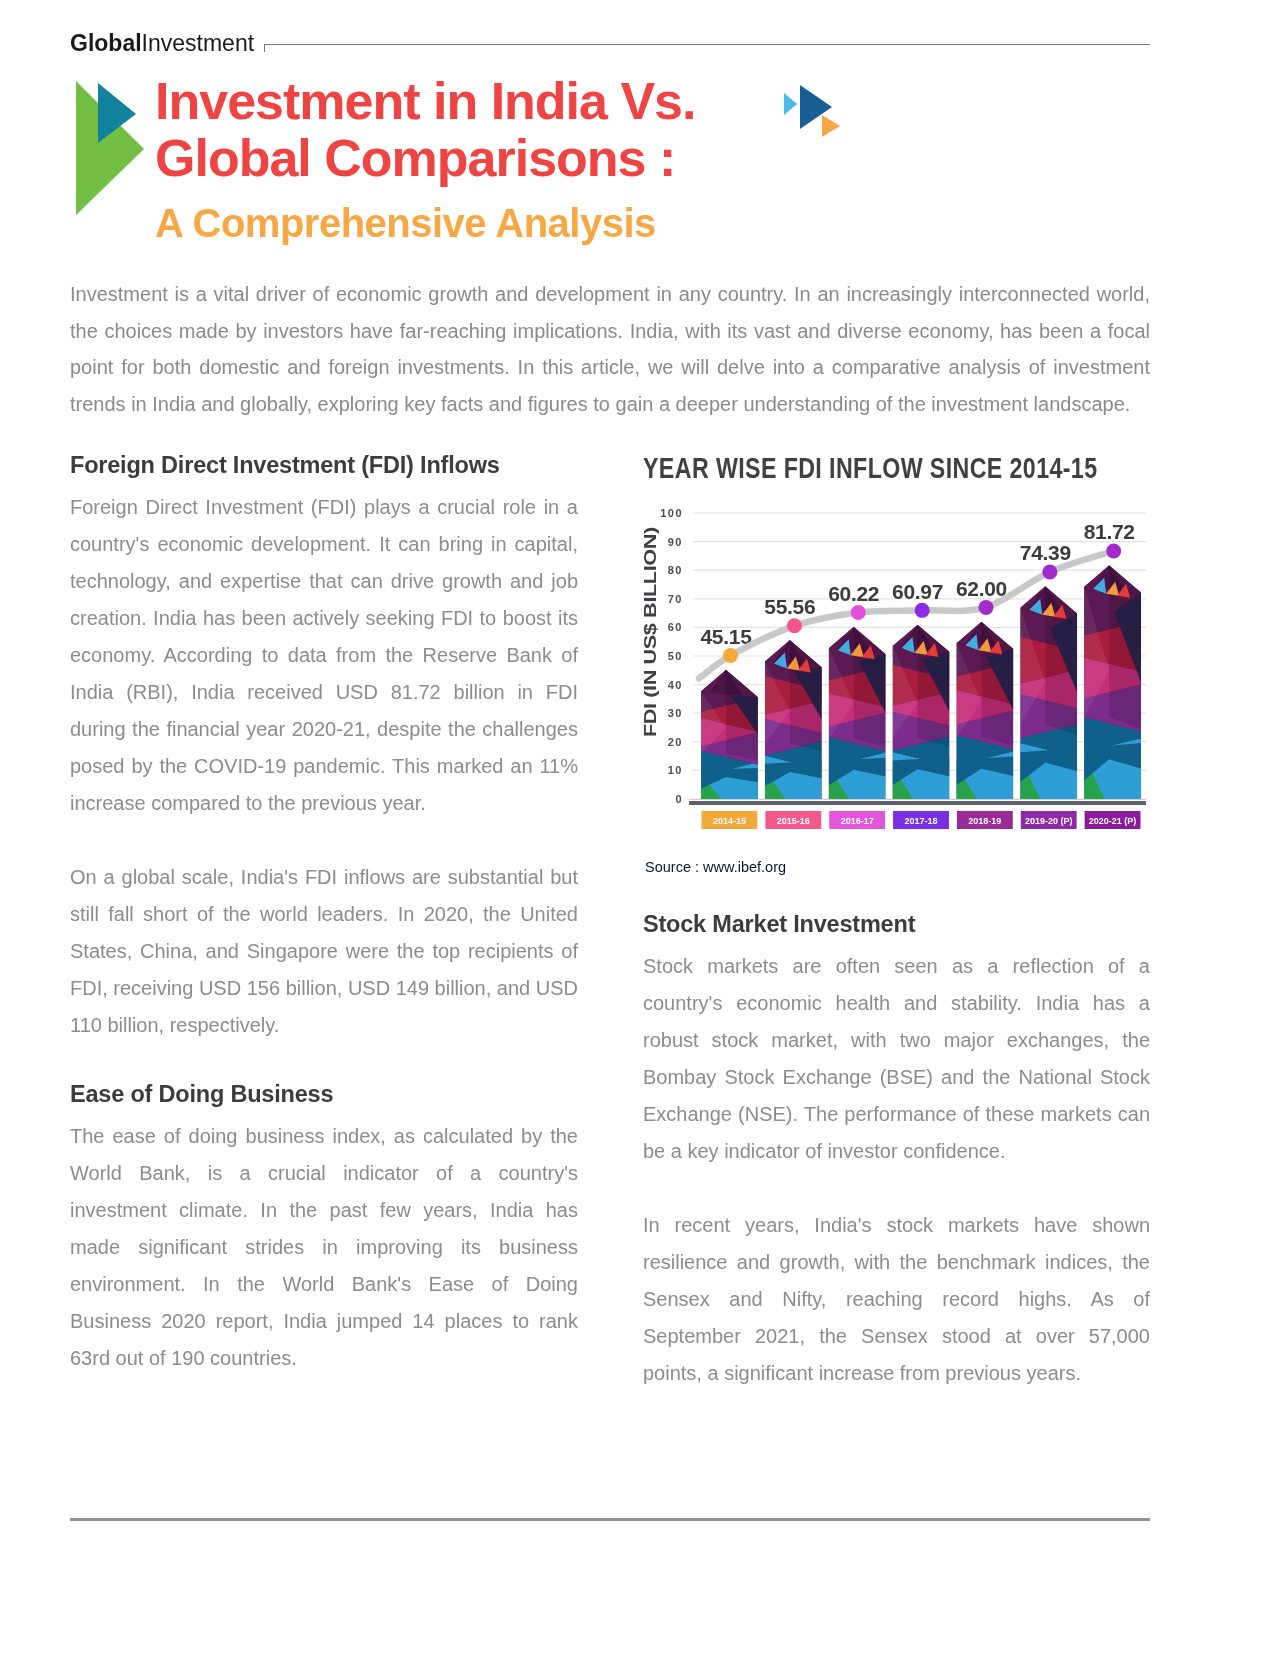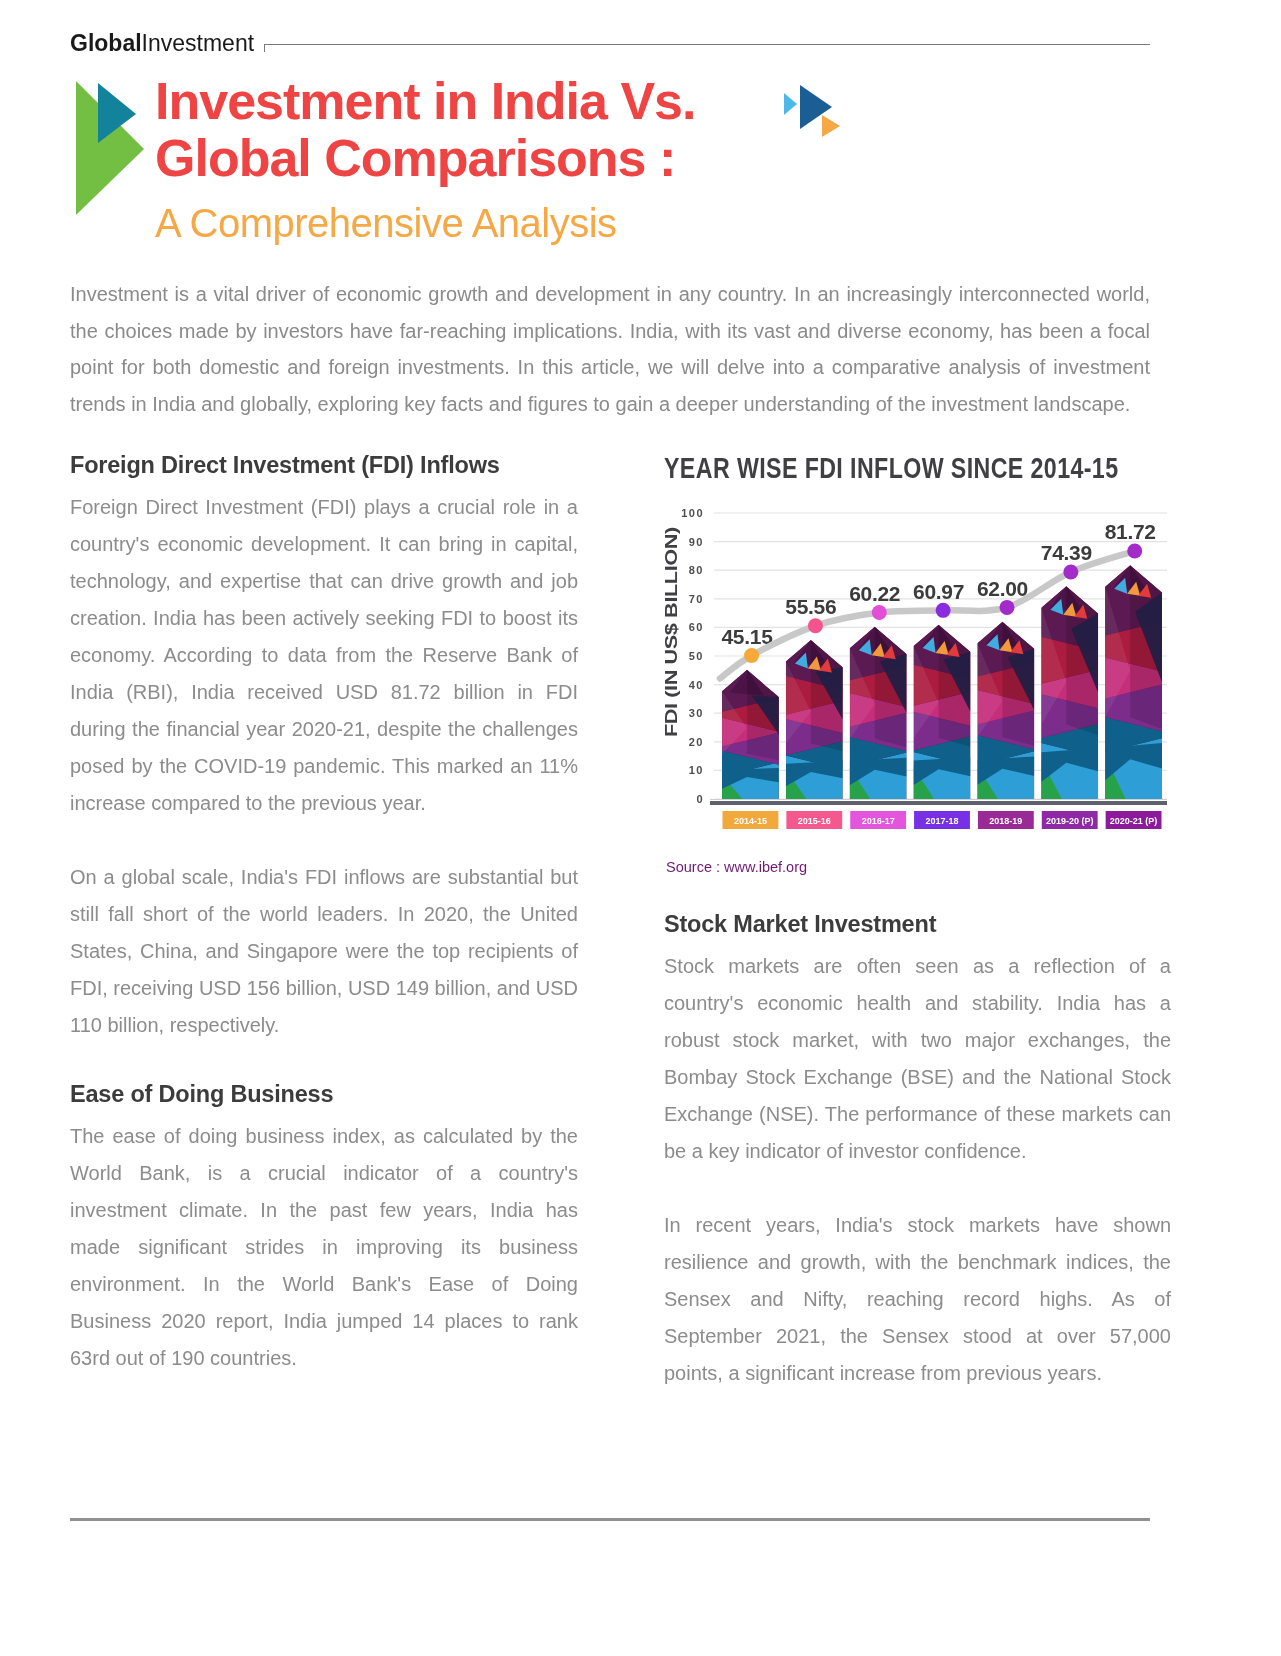--- a/index.html
+++ b/index.html
@@ -12,37 +12,37 @@
   .eyebrow { display:flex; align-items:baseline; font-size:23px; color:#1a1a1a; }
   .eyebrow .b { font-weight:700; }
   .eyebrow .rule { flex:1; height:1px; background:#7a7a7a; margin-left:10px; position:relative; top:-6px; }
   .eyebrow .rule::before { content:''; position:absolute; left:0; top:0; width:1px; height:8px; background:#7a7a7a; }
 
   
   .title-block { position:relative; margin-top:16px; padding-left:85px; }
   .deco { position:absolute; left:0; top:4px; }
   h1 { font-size:52px; line-height:57px; font-weight:700; color:#ef4444; letter-spacing:-1px; }
   .title-arrows { position:absolute; left:712px; top:10px; }
-  .subtitle { margin-top:14px; font-size:40px; font-weight:400; color:#f5a843; letter-spacing:-0.5px; }
+  .subtitle { margin-top:14px; font-size:40px; font-weight:700; color:#f5a843; letter-spacing:-0.5px; }
 
   
   .intro { margin-top:30px; font-size:20px; line-height:36.5px; color:#8a8a8a; text-align:justify; }
 
   
-  .columns { display:flex; margin-top:30px;gap:21px; }
+  .columns { display:flex; margin-top:30px; }
   .col-left { width:508px; margin-right:65px; flex:none; }
   .col-right { width:507px; flex:none; }
   h2 { font-size:23.5px; font-weight:700; color:#3c3c3c; letter-spacing:-0.2px; margin-bottom:10px; }
   .body-p { font-size:20px; line-height:37px; color:#8c8c8c; text-align:justify; margin-bottom:37px; }
   .body-p.last { margin-bottom:0; }
 
   .cx { display:inline-block; transform:scaleX(.8); transform-origin:0 50%; white-space:nowrap; }
   .chart-title { font-size:29px; font-weight:700; color:#3f3f44; letter-spacing:.5px; margin-bottom:14px; }
   .chart-wrap { position:relative; }
-  .chart-source { margin-top:16px; margin-left:2px; font-size:14.5px; color:#701a75; margin-bottom:36px; }
+  .chart-source { margin-top:16px; margin-left:2px; font-size:14.5px; color:#0f172a; margin-bottom:36px; }
   svg text { font-family:"Liberation Sans", sans-serif; }
   .vlabel { letter-spacing:-0.3px; }
 
   
   .footer { position:absolute; left:70px; right:131px; top:1518px; }
   .footer .frule { height:3px; background:#919191; }
   .footer-row { display:flex; justify-content:space-between; align-items:flex-end; margin-top:22px; }
   .logo { line-height:1; }
   .logo-tag { font-size:6.5px; font-weight:700; color:#3fae2a; letter-spacing:.2px; margin-left:2px; margin-bottom:1px; }
   .logo-word { font-size:37px; font-weight:700; letter-spacing:-1.5px; color:#0d0d0d; transform:scaleX(.72); transform-origin:0 100%; display:inline-block; }

